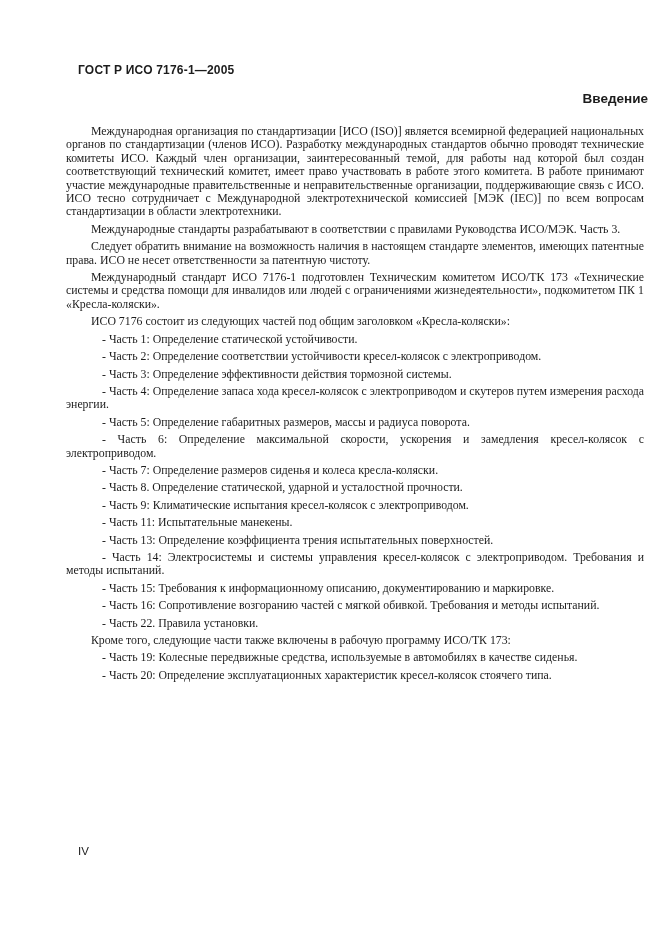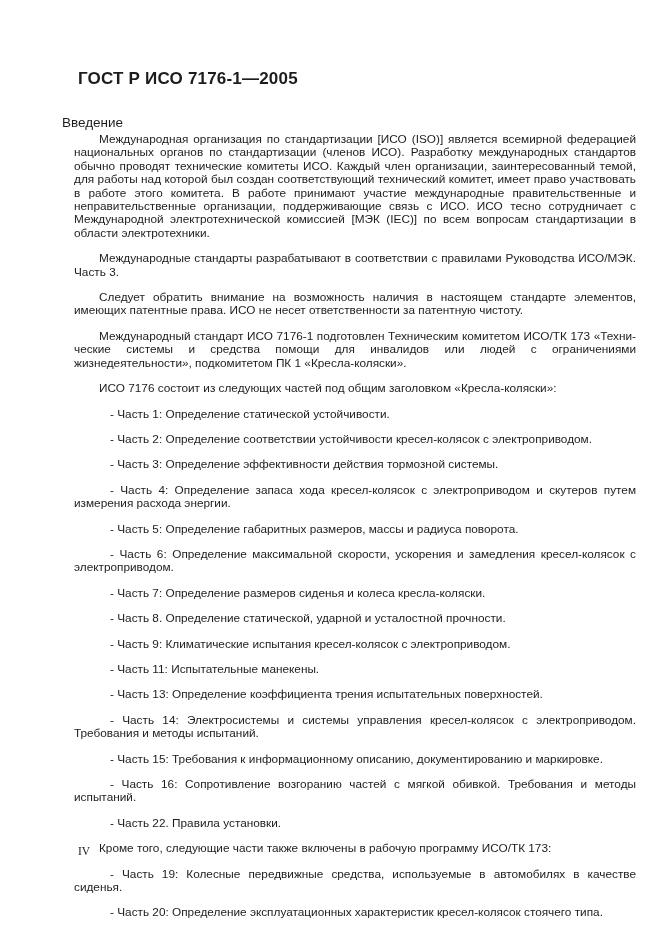--- a/index.html
+++ b/index.html
@@ -12,59 +12,58 @@
     width: 661px;
     height: 936px;
     background: #ffffff;
     font-family: "Liberation Sans", sans-serif;
     color: #1c1c1c;
     overflow: hidden;
   }
   .doc-header {
     position: absolute;
     left: 78px;
-    top: 69px;
-    font-size: 17px;
+    top: 63px;
+    font-size: 12px;
     font-weight: bold;
     letter-spacing: 0.2px;
     white-space: nowrap;
   }
   .doc-title {
     position: absolute;
     left: 62px;
     top: 91px;
     width: 586px;
-    text-align: left;
+    text-align: right;
     font-size: 13.5px;
-    font-weight: normal;
-    margin-top: 24px;
+    font-weight: bold;
   }
   .body-text {
     position: absolute;
     left: 62px;
     top: 121px;
     width: 586px;
     font-size: 11.8px;
     line-height: 13.4px;
     text-align: justify;
     hyphens: manual;
     -webkit-hyphens: manual;
   }
   .body-text p {
-    margin: 12px;
+    margin: 4px;
     padding: 0;
+    font-family: Liberation Serif, serif;
   }
   p.para { text-indent: 25px; }
   p.item { text-indent: 36px; }
   .page-number {
     position: absolute;
     left: 78px;
     top: 845px;
     font-size: 11.5px;
-    font-family: Liberation Serif, serif;
   }
 </style>
 </head>
 <body>
 
 <div class="page">
   <div class="doc-header">ГОСТ Р ИСО 7176-1—2005</div>
 
   <div class="doc-title">Введение</div>
 

